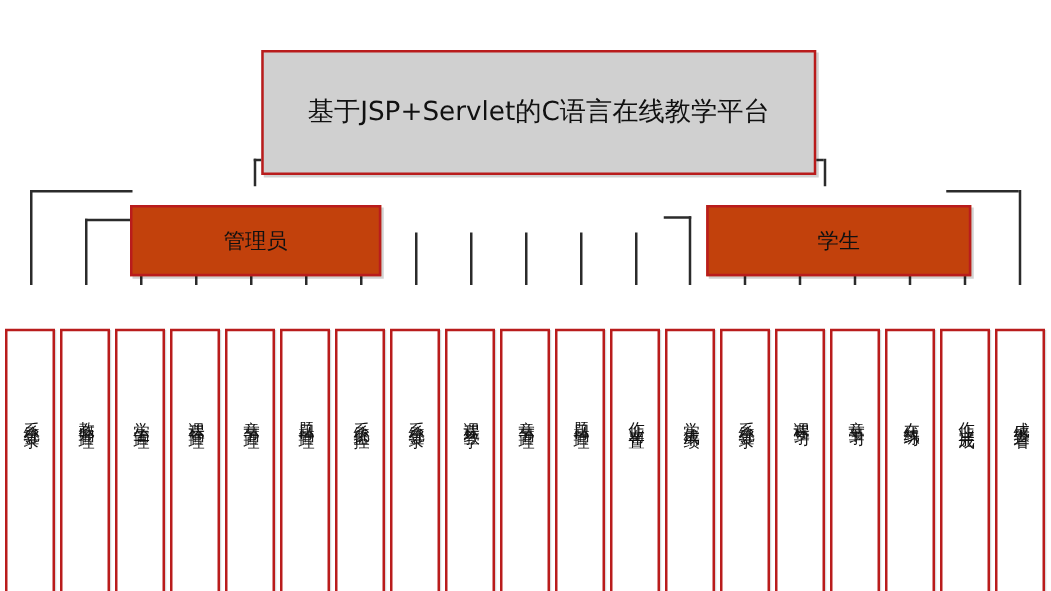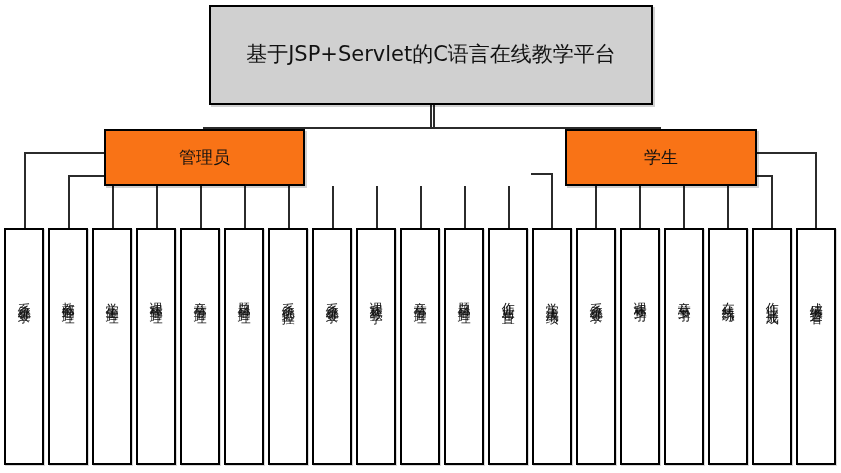--- a/index.html
+++ b/index.html
@@ -1,25 +1,25 @@
 <!DOCTYPE html>
 <html><head>
 <meta charset="utf-8">
 <style>
   html,body{margin:0;padding:0;background:#ffffff;}
   body{font-family:"DejaVu Sans","Liberation Sans",sans-serif;}
   #canvas{position:relative;width:841px;height:473px;background:#ffffff;overflow:hidden;}
 
-  .node{position:absolute;box-sizing:border-box;border:2px solid #000000;
-        display:flex;align-items:center;justify-content:center;text-align:center;}
+  .node{position:absolute;box-sizing:border-box;border:2px solid #b91c1c;
+        display:flex;align-items:center;justify-content:center;text-align:center;margin-top:35px;}
 
   .root{background:#d0d0d0;box-shadow:2px 2px 0 rgba(0,0,0,0.18);}
   .root .label{font-size:21px;color:#111;letter-spacing:0px;line-height:1.1;}
 
-  .role{background:#f97316;box-shadow:2px 2px 0 rgba(0,0,0,0.18);}
+  .role{background:#c2410c;box-shadow:2px 2px 0 rgba(0,0,0,0.18);}
   .role .label{font-size:17px;color:#111;}
 
   .leaf{background:#ffffff;box-shadow:1px 1px 0 rgba(0,0,0,0.15);
         align-items:flex-start;padding-top:62px;}
   .leaf .label{font-size:13px;color:#111;line-height:1.35;
                writing-mode:vertical-rl;text-orientation:upright;
                white-space:nowrap;letter-spacing:3px;}
 
   .ln{position:absolute;background:#2b2b2b;}
   .ln.v{width:2px;}
@@ -66,21 +66,21 @@
   <div class="ln h" style="left:757px;top:175px;width:14px;"></div>
   <div class="ln v" style="left:771px;top:175px;height:53px;"></div>
 
   <div class="node root" style="left:209px;top:5px;width:444px;height:100px;">
     <span class="label">基于JSP+Servlet的C语言在线教学平台</span>
   </div>
 
   <div class="node role" style="left:104px;top:129px;width:201px;height:57px;">
     <span class="label">管理员</span>
   </div>
-  <div class="node role" style="left:565px;top:129px;width:192px;height:57px;">
+  <div class="node role" style="left:565px;top:129px;width:212px;height:57px;">
     <span class="label">学生</span>
   </div>
 
   <div class="node leaf" style="left:4px;top:228px;width:40px;height:237px;">
     <span class="label">系统登录</span>
   </div>
   <div class="node leaf" style="left:48px;top:228px;width:40px;height:237px;">
     <span class="label">教师管理</span>
   </div>
   <div class="node leaf" style="left:92px;top:228px;width:40px;height:237px;">

